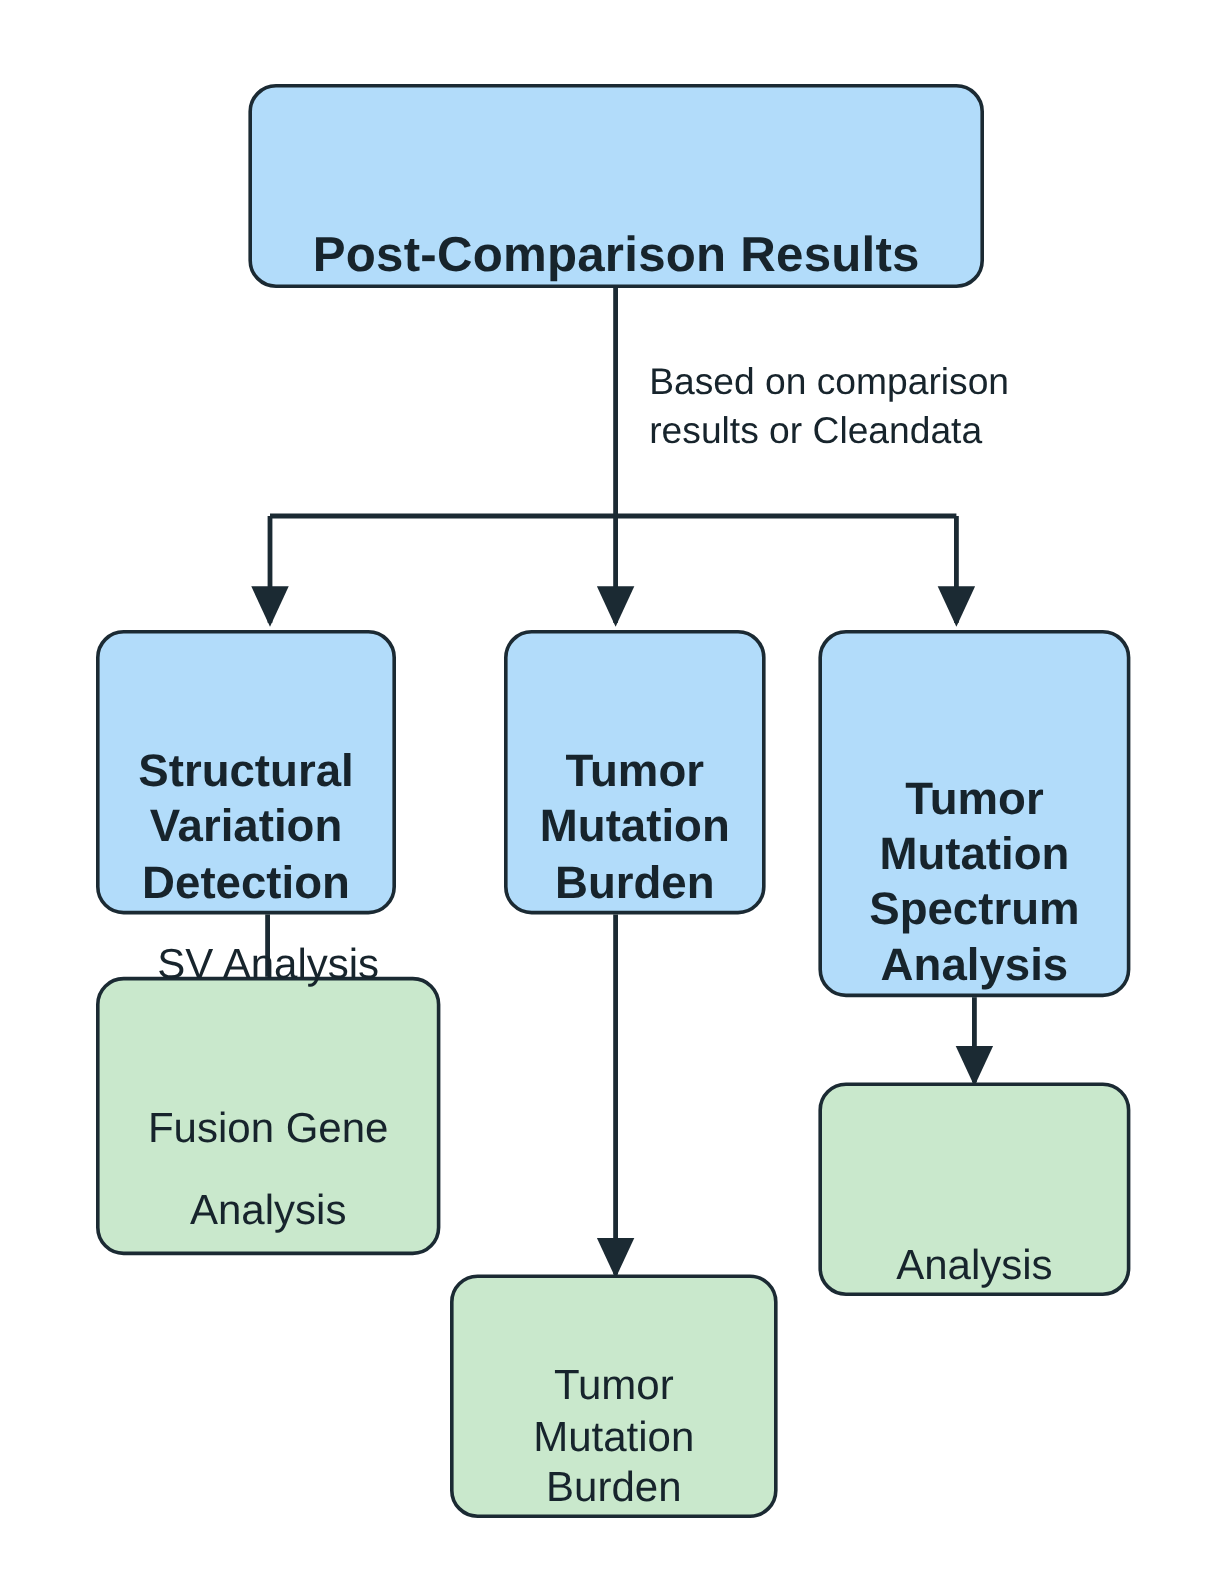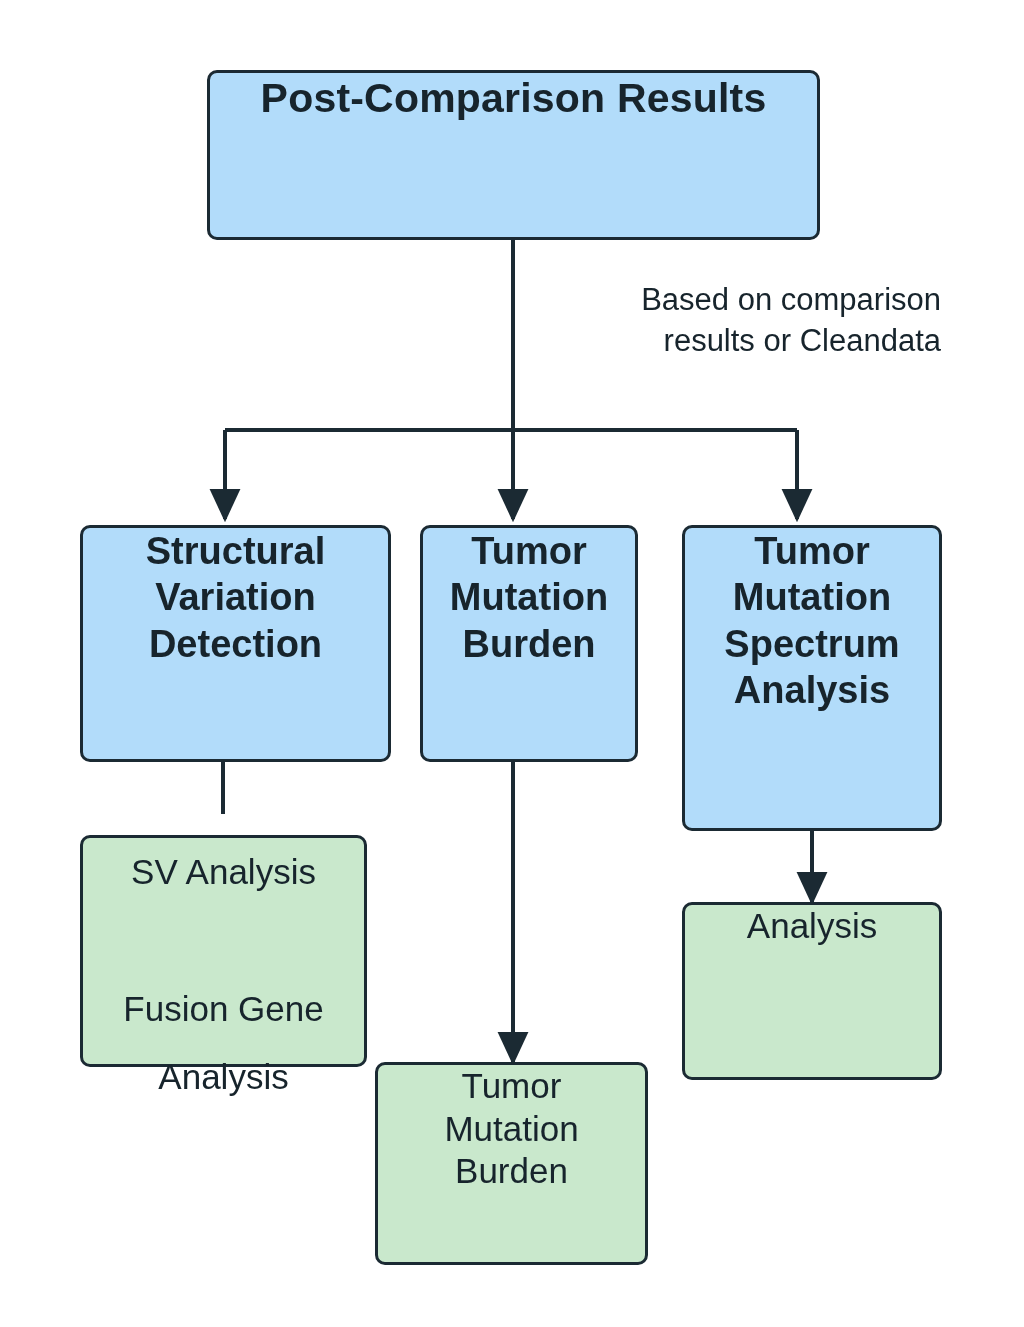--- a/index.html
+++ b/index.html
@@ -19,23 +19,23 @@
     position: absolute;
     left: 0;
     top: 0;
     width: 1024px;
     height: 1327px;
   }
   .node {
     position: absolute;
     box-sizing: border-box;
     border: 3px solid #1b2a33;
-    border-radius: 10px;
+    border-radius: 23px;
     display: flex;
-    align-items: flex-start;
+    align-items: flex-end;
     justify-content: center;
     text-align: center;
     color: #17242c;
     line-height: 1.22;
     z-index: 2;
   }
   .node .label {
     white-space: pre-line;
     padding: 0 6px;
   }
@@ -101,43 +101,43 @@
 
     <path d="M513,762 L513,1062" fill="none" stroke="#1b2a33" stroke-width="4" marker-end="url(#arrow)"></path>
 
     <path d="M812,831 L812,902" fill="none" stroke="#1b2a33" stroke-width="4" marker-end="url(#arrow)"></path>
   </svg>
 
   <div class="node blue" id="n-root" style="left:207px; top:70px; width:613px; height:170px;">
     <span class="label bold">Post-Comparison Results</span>
   </div>
 
-  <div class="edge-label" id="edge-label-root" style="left:541px; top:279px; width:400px;text-align:right;">Based on comparison
+  <div class="edge-label" id="edge-label-root" style="left:541px; top:297px; width:400px;">Based on comparison
 results or Cleandata</div>
 
-  <div class="node blue" id="n-sv" style="left:80px; top:525px; width:311px; height:237px;">
+  <div class="node blue" id="n-sv" style="left:80px; top:525px; width:250px; height:237px;">
     <span class="label bold">Structural
 Variation
 Detection</span>
   </div>
 
   <div class="node blue" id="n-tmb" style="left:420px; top:525px; width:218px; height:237px;">
     <span class="label bold">Tumor
 Mutation
 Burden</span>
   </div>
 
   <div class="node blue" id="n-tms" style="left:682px; top:525px; width:260px; height:306px;">
     <span class="label bold">Tumor
 Mutation
 Spectrum
 Analysis</span>
   </div>
 
-  <div class="node green" id="n-svout" style="left:80px; top:814px; width:287px; height:232px;margin-top:21px;">
+  <div class="node green" id="n-svout" style="left:80px; top:814px; width:287px; height:232px;">
     <span class="label">SV Analysis
 
 Fusion Gene
 Analysis</span>
   </div>
 
   <div class="node green" id="n-maftools" style="left:682px; top:902px; width:260px; height:178px;">
     <span class="label">Analysis</span>
   </div>
 

